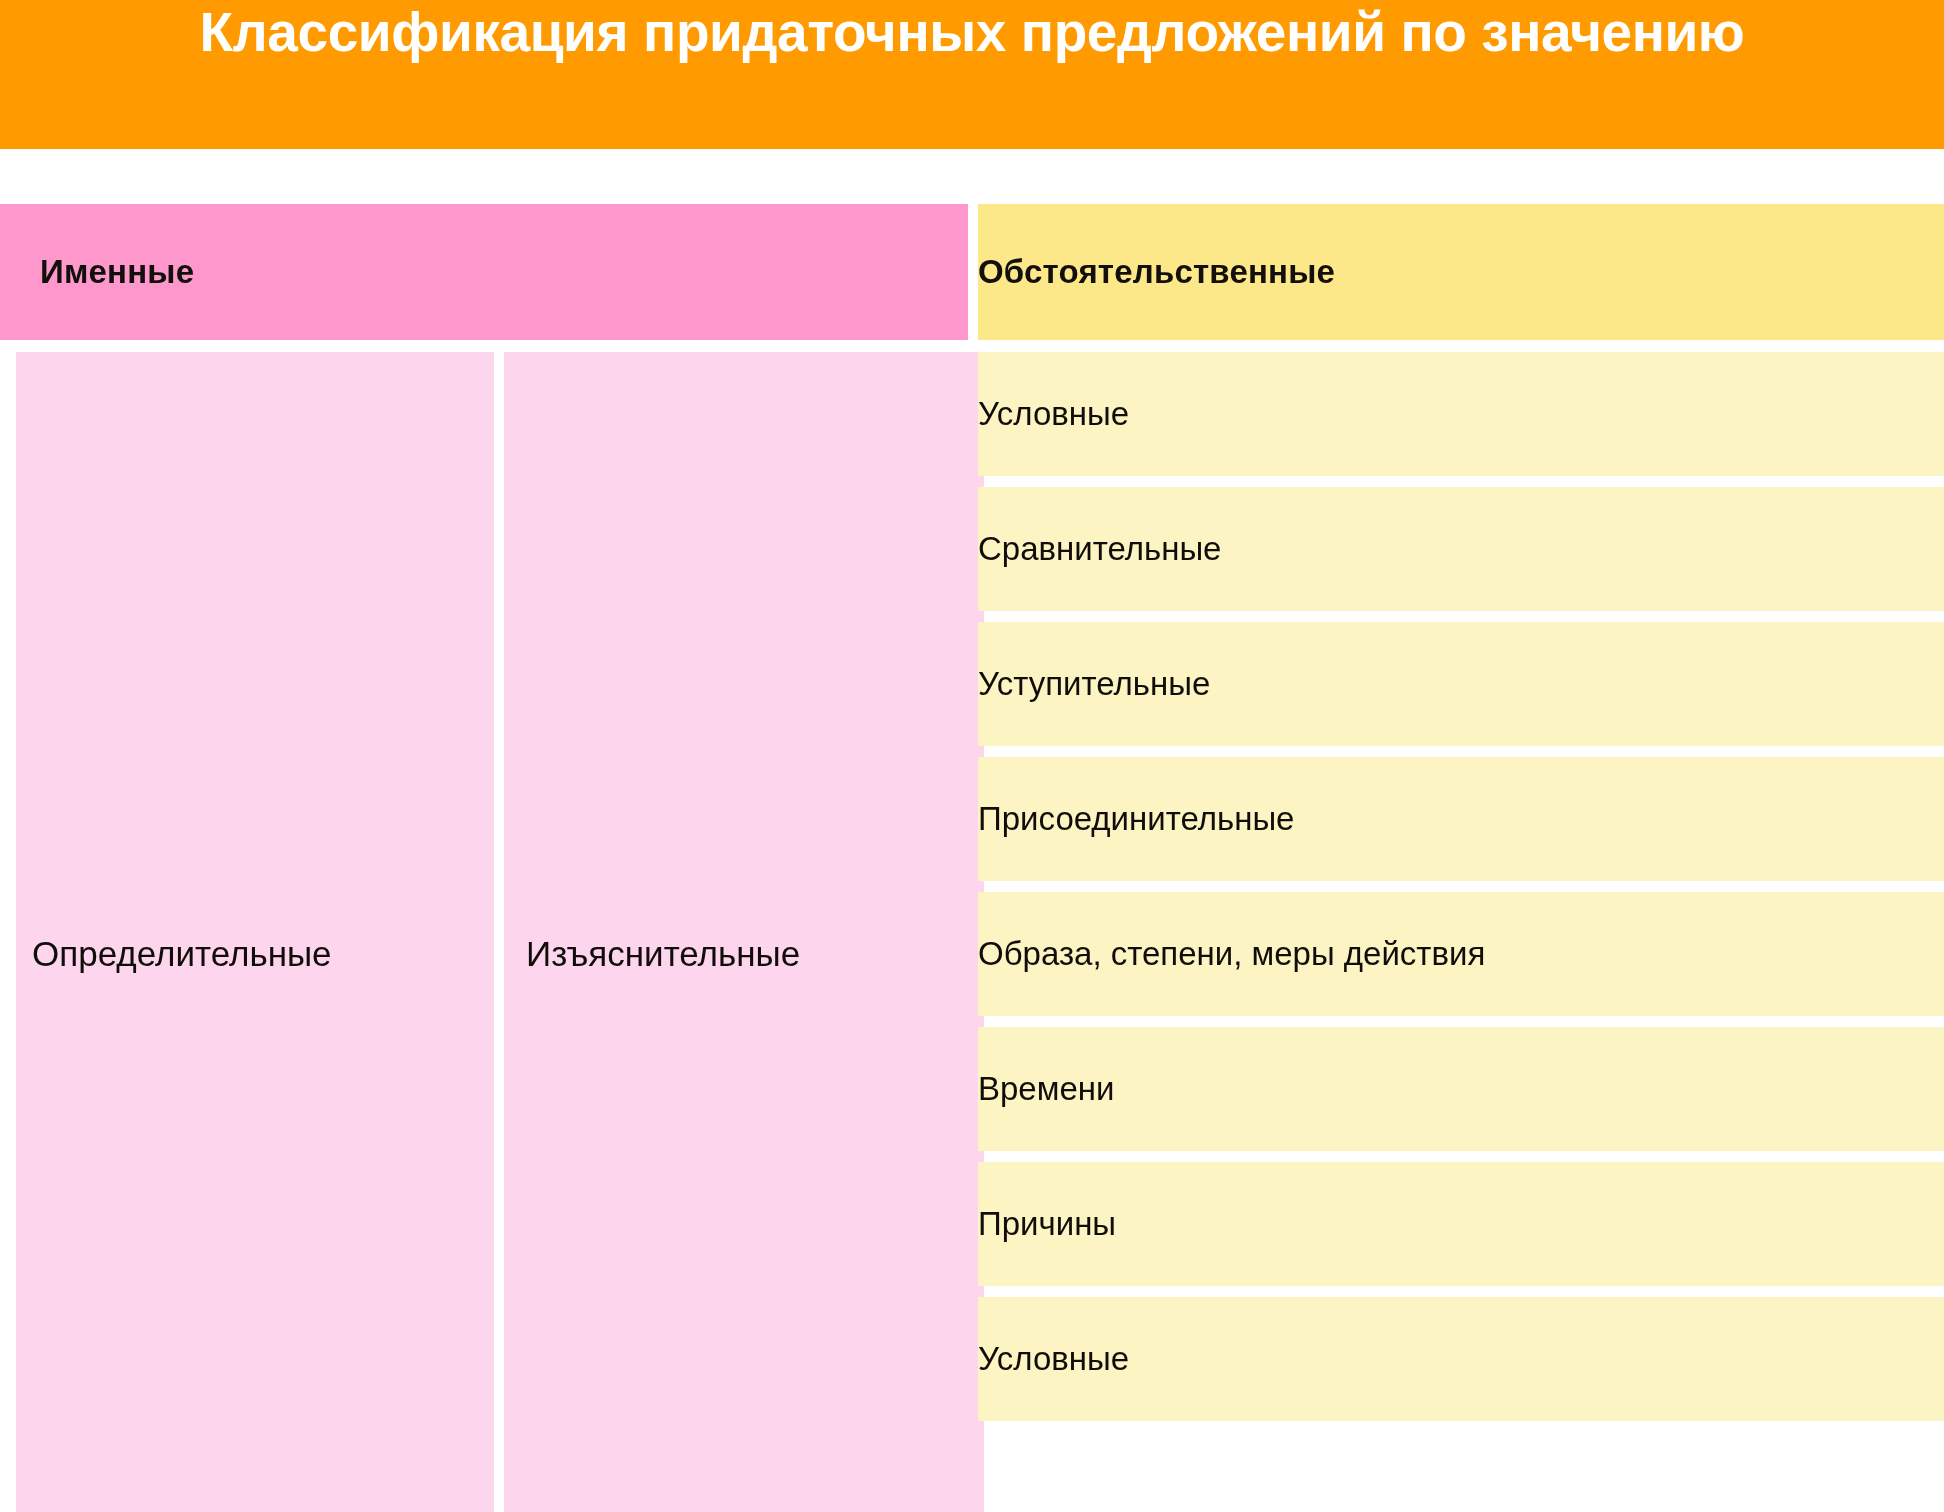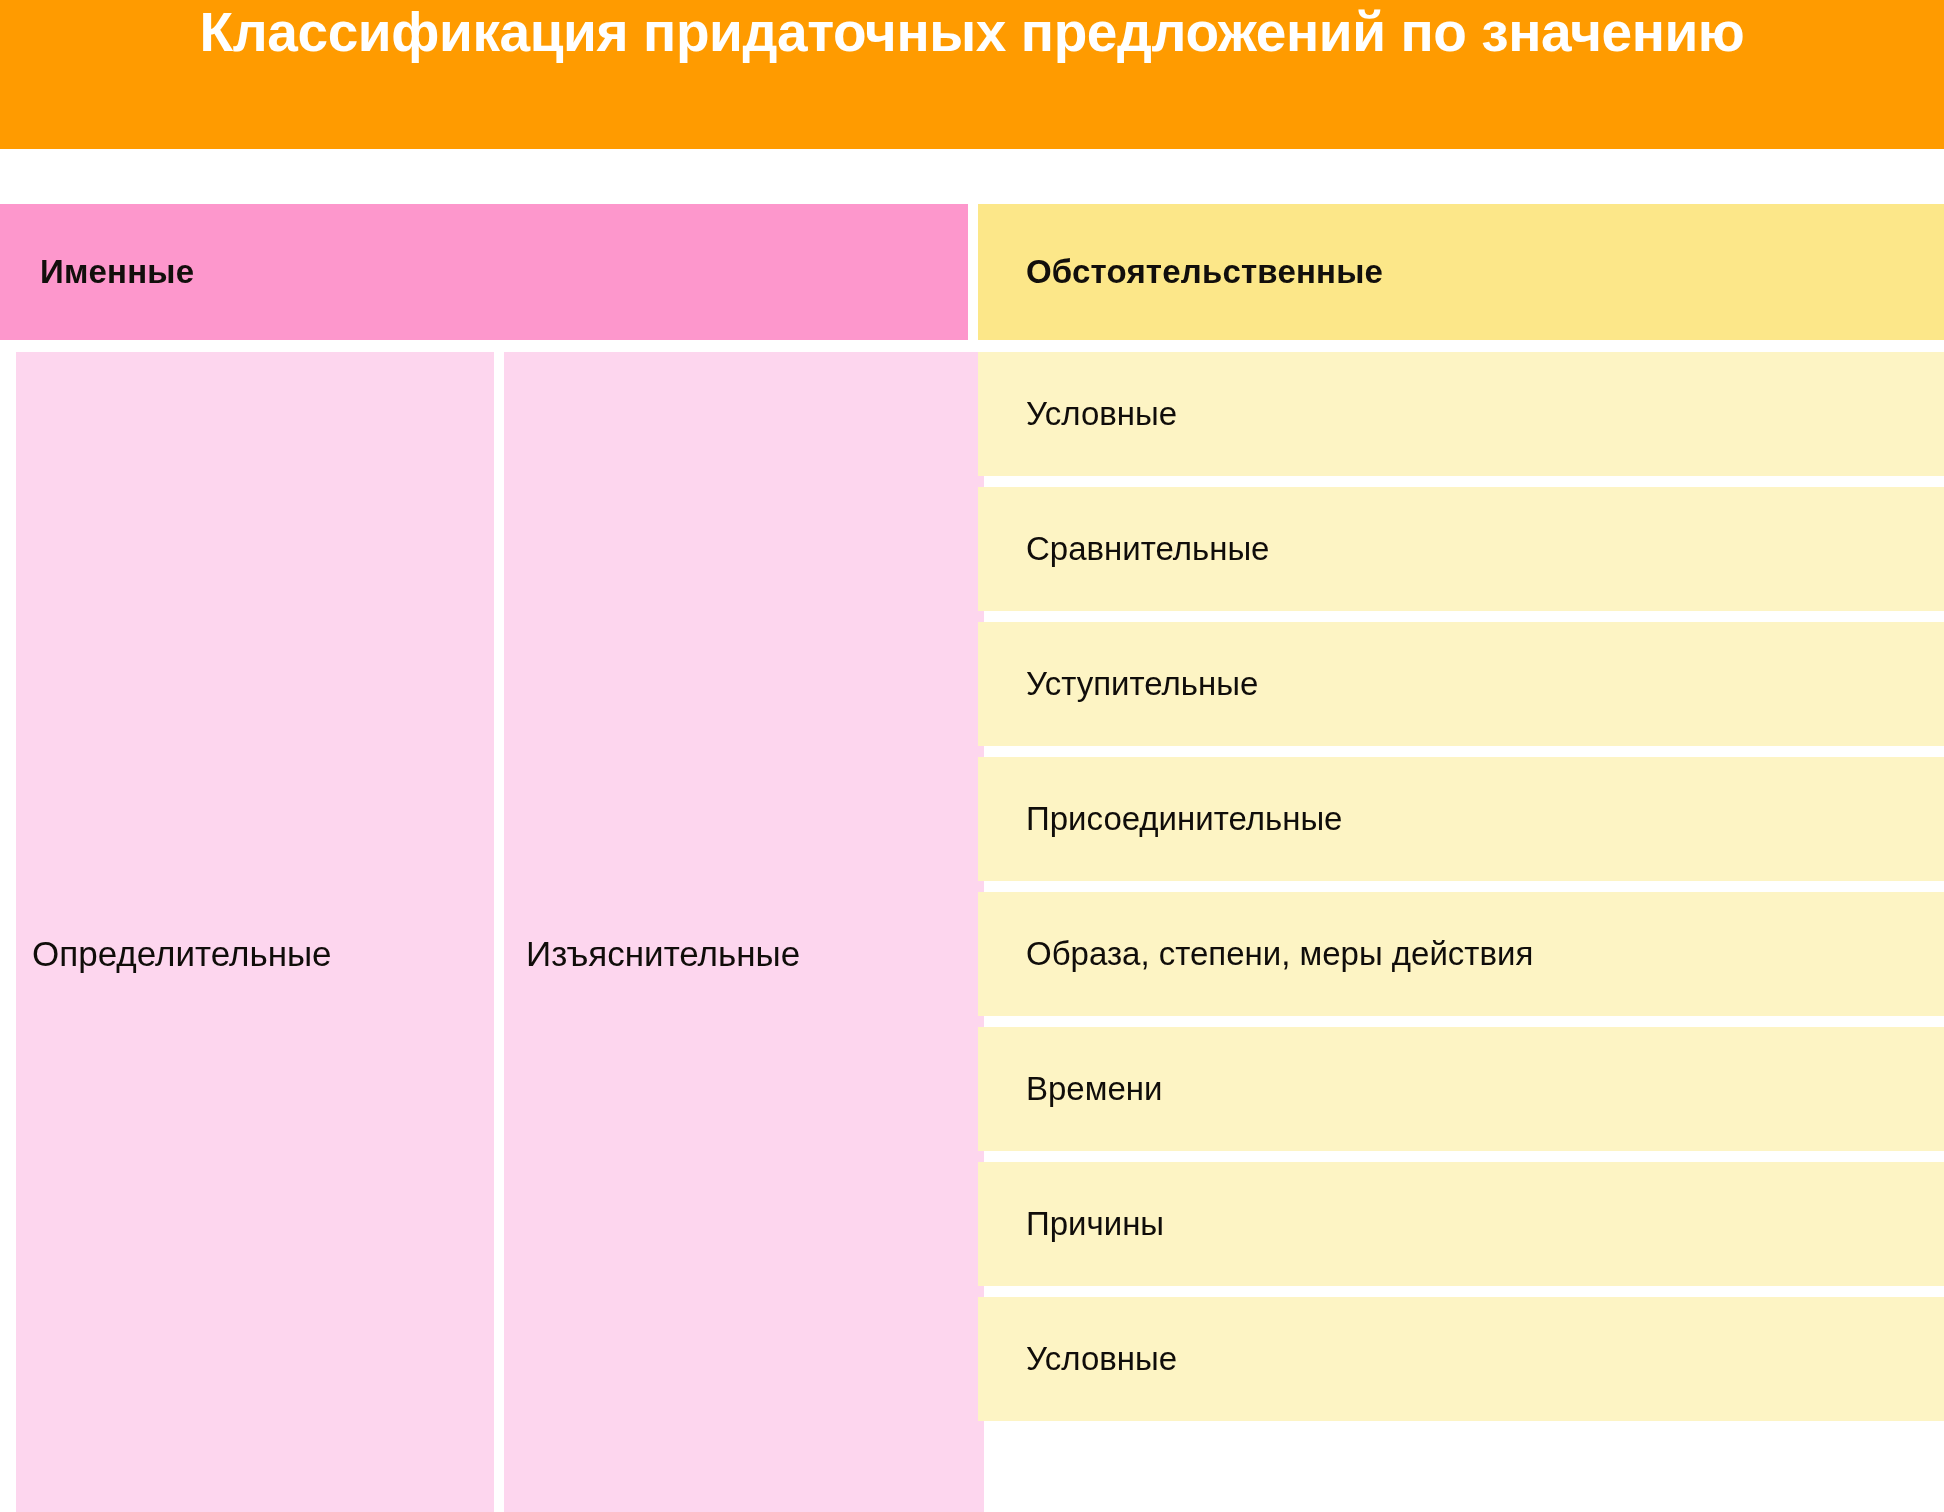--- a/index.html
+++ b/index.html
@@ -80,21 +80,20 @@
     box-sizing: border-box;
   }
   .group-header.pink {
     width: 968px;
     background: #fd97cc;
     padding-left: 40px;
   }
   .group-header.yellow {
     width: 966px;
     background: #fce789;
-    padding-left: 48px;
   }
   .group-header-label {
     color: #120f0c;
     font-size: 33px;
     font-weight: bold;
     letter-spacing: 0.2px;
     white-space: nowrap;
   }
 
   
@@ -139,21 +138,20 @@
     width: 966px;
   }
   .adverbial-row {
     width: 966px;
     height: 124px;
     margin-bottom: 11px;
     background: #fdf4c4;
     display: flex;
     align-items: center;
     box-sizing: border-box;
-    padding-left: 48px;
   }
   .adverbial-label {
     color: #100d0a;
     font-size: 33px;
     font-weight: normal;
     white-space: nowrap;
   }
 </style>
 </head>
 <body>

